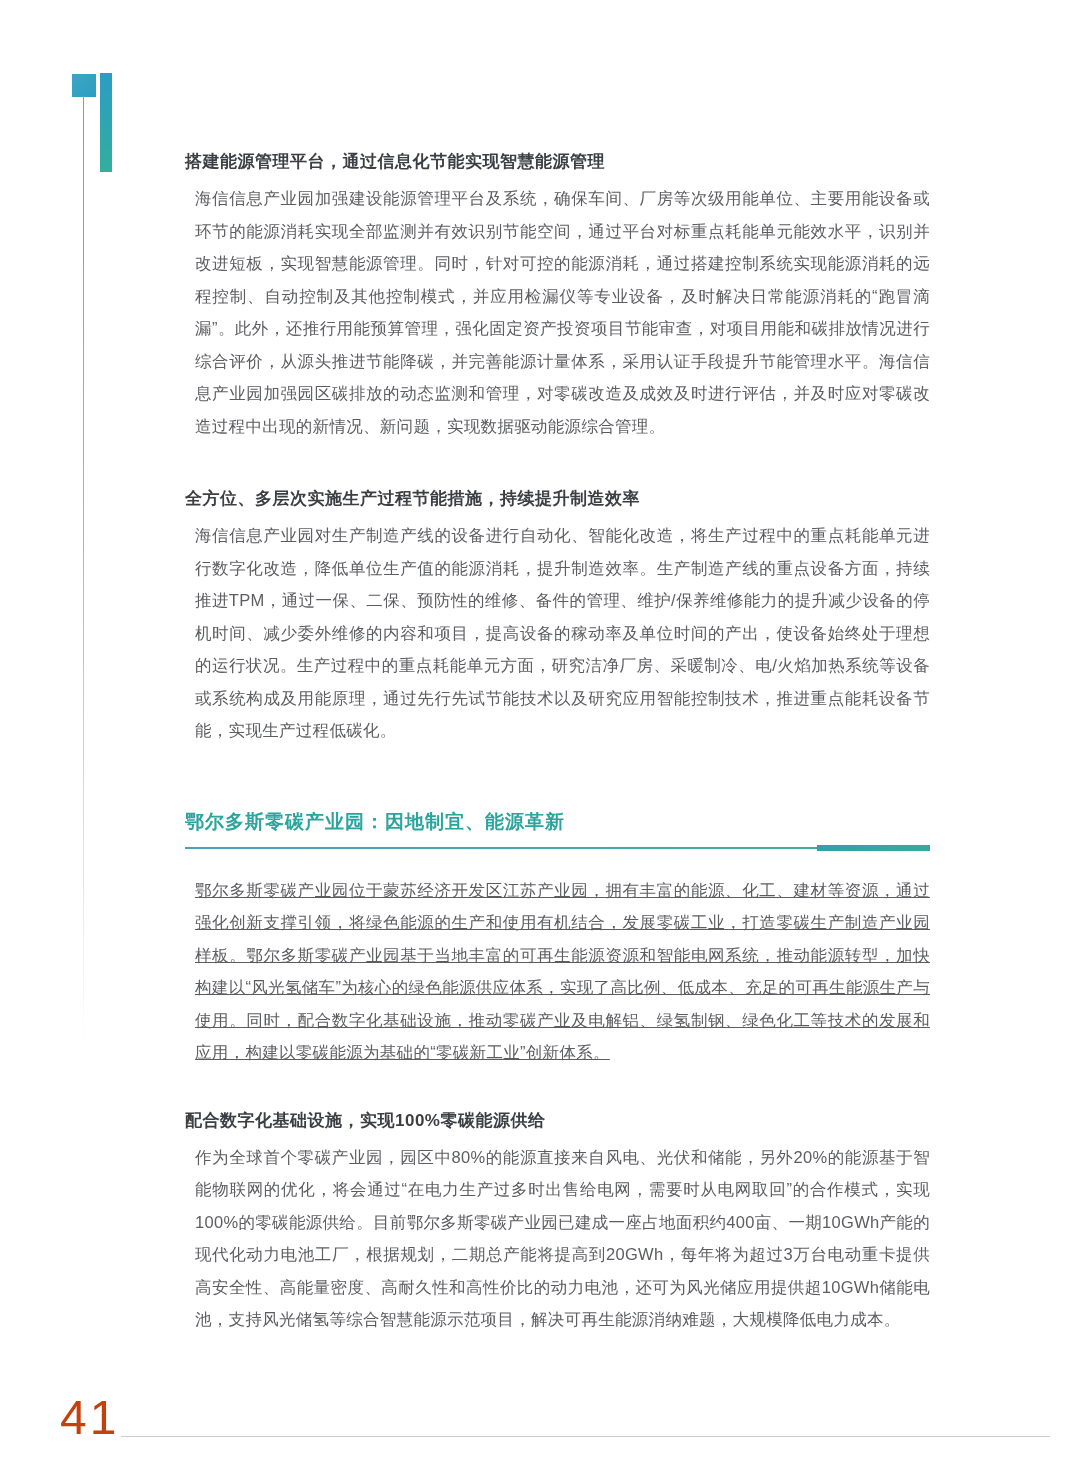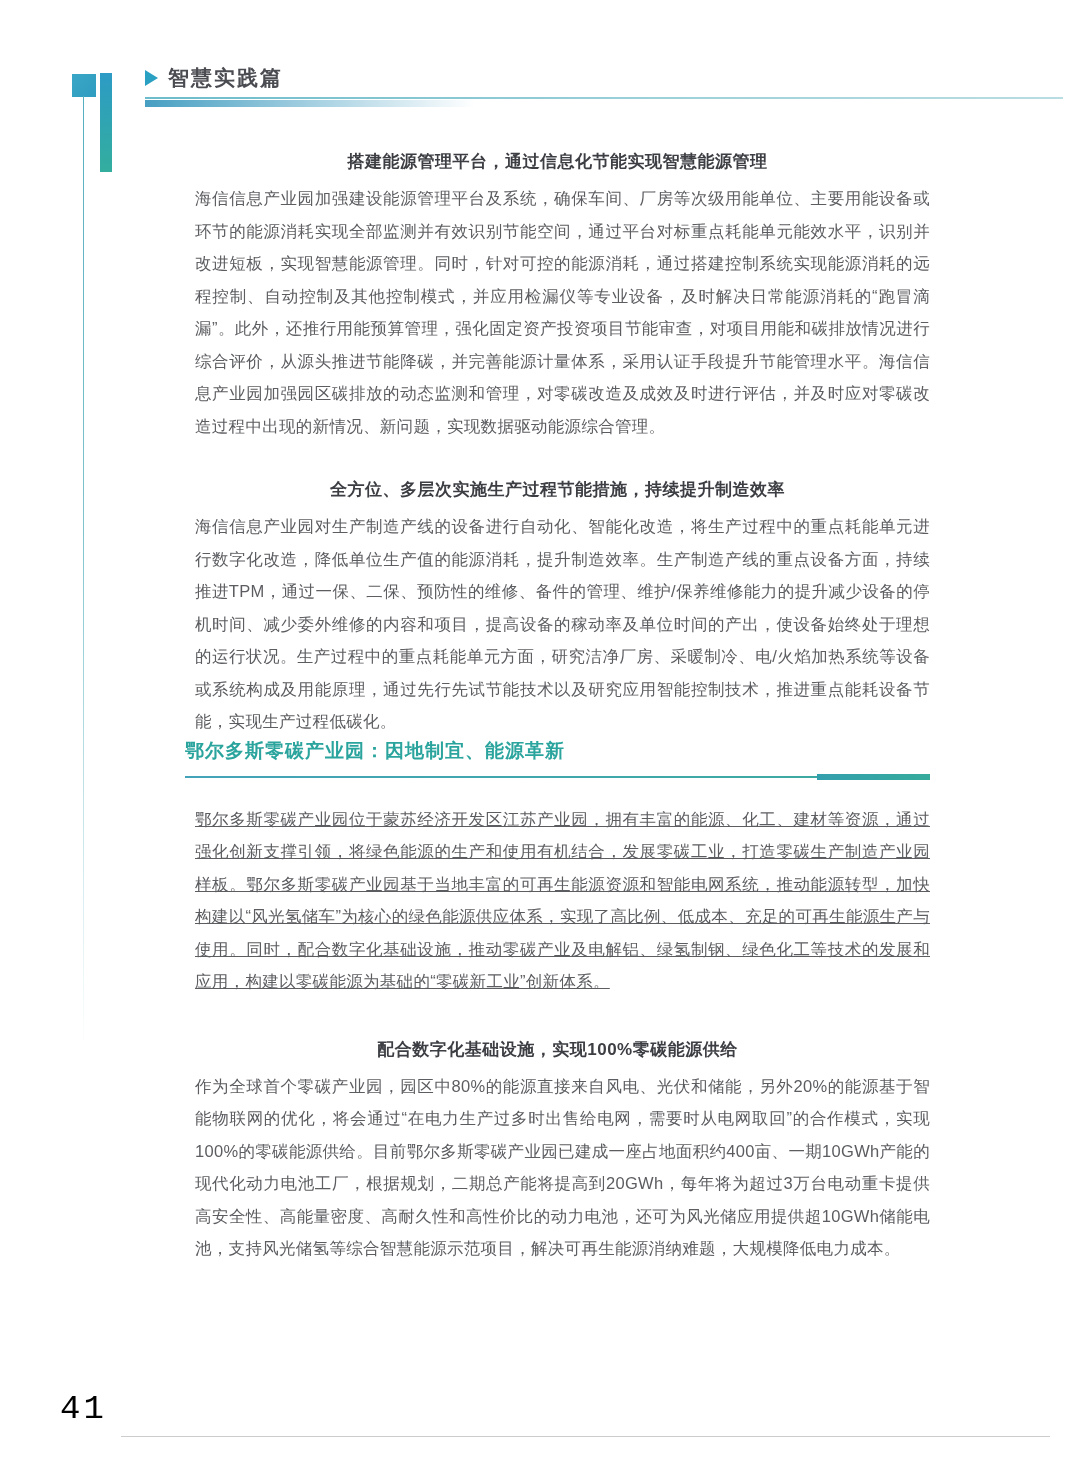--- a/index.html
+++ b/index.html
@@ -48,76 +48,69 @@
     background:linear-gradient(to right,#479fc2,rgba(255,255,255,0));
   }
 
   
   .content{
     position:absolute;left:185px;top:140px;width:745px;
     color:#5c5d61;
   }
   .subheading{
     font-size:17px;font-weight:bold;color:#3d3e43;
-    margin:0;line-height:24px;letter-spacing:0.5px;text-align:center;
+    margin:0;line-height:24px;letter-spacing:0.5px;
   }
   .sh1{padding-top:10px;}
-  .sh2{margin-top:36px;}
+  .sh2{margin-top:45px;}
   .sh3{margin-top:40px;}
   .para{
     font-size:16.5px;line-height:32.5px;
     text-align:justify;text-align-last:left;
     margin:8px 0 0 10px;letter-spacing:0.3px;
   }
 
   
   .section-heading{
+    margin-top:62px;
     font-size:19px;font-weight:bold;color:#2ba49e;letter-spacing:1px;
     line-height:26px;
   }
   .section-rule{
     position:relative;margin-top:10px;width:745px;height:7px;
   }
   .section-rule-thin{
     position:absolute;left:0;top:2px;width:745px;height:2px;
     background:linear-gradient(to right,#45a3b9,#3aab9e);
   }
   .section-rule-thick{
     position:absolute;right:0;top:0;width:113px;height:6px;
     background:linear-gradient(to right,#339fad,#36ab9c);
   }
 
   
   .page-number{
     position:absolute;left:60px;top:1390px;
-    font-family:Liberation Mono, monospace;
-    font-size:34px;color:#000000;letter-spacing:3px;
+    font-family:Liberation Sans, sans-serif;
+    font-size:48px;color:#c2410c;letter-spacing:3px;
   }
   .footer-line{
     position:absolute;left:121px;top:1436px;width:929px;height:1px;
     background:#cbccce;
   }
 </style>
 </head>
 <body>
 
 <div class="page">
 
   <div class="deco-square"></div>
   <div class="deco-vline"></div>
   <div class="deco-bar"></div>
 
-  <div class="header">
-    <div class="header-row">
-      <span class="arrow-icon"></span>
-      <span class="header-title">智慧实践篇</span>
-    </div>
-    <div class="header-underline-thin"></div>
-    <div class="header-underline-grad"></div>
-  </div>
 
   <div class="content">
 
     <h3 class="subheading sh1">搭建能源管理平台，通过信息化节能实现智慧能源管理</h3>
     <p class="para">海信信息产业园加强建设能源管理平台及系统，确保车间、厂房等次级用能单位、主要用能设备或环节的能源消耗实现全部监测并有效识别节能空间，通过平台对标重点耗能单元能效水平，识别并改进短板，实现智慧能源管理。同时，针对可控的能源消耗，通过搭建控制系统实现能源消耗的远程控制、自动控制及其他控制模式，并应用检漏仪等专业设备，及时解决日常能源消耗的“跑冒滴漏”。此外，还推行用能预算管理，强化固定资产投资项目节能审查，对项目用能和碳排放情况进行综合评价，从源头推进节能降碳，并完善能源计量体系，采用认证手段提升节能管理水平。海信信息产业园加强园区碳排放的动态监测和管理，对零碳改造及成效及时进行评估，并及时应对零碳改造过程中出现的新情况、新问题，实现数据驱动能源综合管理。</p>
 
     <h3 class="subheading sh2">全方位、多层次实施生产过程节能措施，持续提升制造效率</h3>
     <p class="para">海信信息产业园对生产制造产线的设备进行自动化、智能化改造，将生产过程中的重点耗能单元进行数字化改造，降低单位生产值的能源消耗，提升制造效率。生产制造产线的重点设备方面，持续推进TPM，通过一保、二保、预防性的维修、备件的管理、维护/保养维修能力的提升减少设备的停机时间、减少委外维修的内容和项目，提高设备的稼动率及单位时间的产出，使设备始终处于理想的运行状况。生产过程中的重点耗能单元方面，研究洁净厂房、采暖制冷、电/火焰加热系统等设备或系统构成及用能原理，通过先行先试节能技术以及研究应用智能控制技术，推进重点能耗设备节能，实现生产过程低碳化。</p>
 
     <div class="section-heading">鄂尔多斯零碳产业园：因地制宜、能源革新</div>

